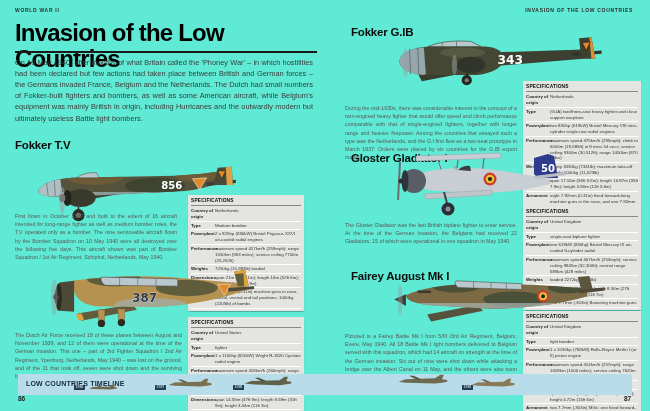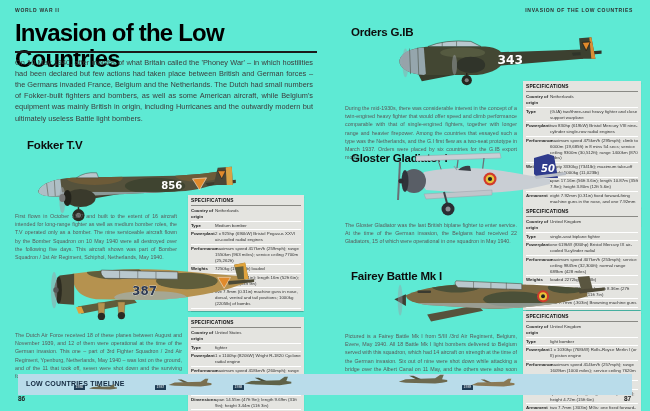--- a/index.html
+++ b/index.html
@@ -36,21 +36,21 @@
 
 <div id="page">
 
   <div class="runhead" style="left:15px;">WORLD WAR II</div>
   <div class="runhead" style="right:17px;">INVASION OF THE LOW COUNTRIES</div>
 
   <div id="page-title">Invasion of the Low Countries</div>
   <div id="title-rule"></div>
   <p id="intro" style="margin:0;">On 10 May 1940, after months of what Britain called the 'Phoney War' – in which hostilities had been declared but few actions had taken place between British and German forces – the Germans invaded France, Belgium and the Netherlands. The Dutch had small numbers of Fokker-built fighters and bombers, as well as some American aircraft, while Belgium's equipment was mainly British in origin, including Hurricanes and the outwardly modern but ultimately useless Battle light bombers.</p>
 
-  <div class="heading" style="left:15px;top:139px;margin-left:12px;">Fokker T.V</div>
+  <div class="heading" style="left:15px;top:139px;">Fokker T.V</div>
   <div class="figure" style="left:24px;top:164px;width:232px;height:66px;">
     <svg viewBox="0 0 230 64">
       <defs>
           <clipPath id="tvc">
             <path d="M14,27 C16,19 30,14 48,13 L150,11 C170,10 186,8 197,6 L203,5 L205,12 C196,18 180,24 160,26 L60,31 C36,32 18,33 14,27 Z"></path>
           </clipPath>
         </defs>
       <path d="M95,20 L40,30 L44,38 L100,28 Z" fill="#433f2f"></path>
       <path d="M14,27 C16,19 30,14 48,13 L150,11 C170,10 186,8 197,6 L203,5 L205,12 C196,18 180,24 160,26 L60,31 C36,32 18,33 14,27 Z" fill="#55523c"></path>
       <g clip-path="url(#tvc)">
@@ -106,21 +106,21 @@
           <span class="spec-label">Dimensions</span>
           <span class="spec-value">span 21m (68ft 11in); length 16m (52ft 6in); height 4.2m (13ft 9in)</span>
         </div>
         <div class="spec-row">
           <span class="spec-label">Armament</span>
           <span class="spec-value">five 7.9mm (0.31in) machine guns in nose, dorsal, ventral and tail positions; 1000kg (2205lb) of bombs</span>
         </div>
       </div>
   </div>
 
-  <div class="figure" style="left:28px;top:261px;width:245px;height:60px;">
+  <div class="figure" style="left:28px;top:268px;width:245px;height:60px;">
     <svg viewBox="0 0 240 66">
       <defs>
           <clipPath id="dgc">
             <path d="M34,14 C70,9 110,8 140,10 L200,15 L224,17 L225,24 C200,34 160,42 120,43 L60,42 C44,40 34,32 34,14 Z"></path>
           </clipPath>
         </defs>
       <path d="M100,40 L40,50 L44,58 L105,46 Z" fill="#5f5d3b"></path>
       <path d="M44,50 L38,51 L41,58 L47,57 Z" fill="#e0a33c"></path>
       <path d="M34,14 C70,9 110,8 140,10 L200,15 L224,17 L225,24 C200,34 160,42 120,43 L60,42 C44,40 34,32 34,14 Z" fill="#b5924f"></path>
       <g clip-path="url(#dgc)">
@@ -173,21 +173,21 @@
           <span class="spec-value">2900kg (6393lb)</span>
         </div>
         <div class="spec-row">
           <span class="spec-label">Dimensions</span>
           <span class="spec-value">span 14.55m (47ft 9in); length 9.69m (31ft 9in); height 3.44m (11ft 3in)</span>
         </div>
         <div class="spec-row"></div>
       </div>
   </div>
 
-  <div class="heading" style="left:351px;top:26px;">Orders G.IB</div>
+  <div class="heading" style="left:351px;top:26px;">Fokker G.IB</div>
   <div class="figure" style="left:383px;top:36px;width:240px;height:68px;">
     <svg viewBox="0 0 235 66">
       <path d="M95,24 L34,36 L38,44 L100,32 Z" fill="#383c2c"></path>
       <path d="M100,16 L196,13 L196,22 L100,30 Z" fill="#3c4030"></path>
       <path d="M16,24 C18,15 30,11 46,10 L100,10 C112,11 118,15 118,22 C118,30 108,36 92,38 L40,38 C26,37 16,32 16,24 Z" fill="#434733"></path>
       <ellipse cx="78" cy="16" rx="22" ry="5" fill="#555a40"></ellipse>
       <path d="M16,24 C18,15 28,12 40,11 L42,37 L40,38 C26,37 16,32 16,24 Z" fill="#9fb0ba" opacity=".9"></path>
       <line x1="26" y1="12" x2="27" y2="37" stroke="#3a3f31" stroke-width=".5"></line>
       <line x1="34" y1="11" x2="35" y2="37" stroke="#3a3f31" stroke-width=".5"></line>
       <path d="M44,10 Q60,3 86,5 L96,10 Z" fill="#b9c8ce" stroke="#3a3f31" stroke-width=".6"></path>
@@ -235,21 +235,21 @@
           <span class="spec-value">span 17.16m (56ft 3.6in); length 10.87m (35ft 7.9in); height 3.80m (12ft 5.6in)</span>
         </div>
         <div class="spec-row">
           <span class="spec-label">Armament</span>
           <span class="spec-value">eight 7.92mm (0.31in) fixed forward-firing machine guns in the nose, and one 7.92mm (0.31in) trainable rearward-firing machine gun in the nacelle tailcone; plus an external bomb load of 400kg (882lb)</span>
         </div>
       </div>
   </div>
 
   <div class="heading" style="left:351px;top:152px;">Gloster Gladiator I</div>
-  <div class="figure" style="left:388px;top:148px;width:185px;height:72px;font-style:italic;">
+  <div class="figure" style="left:388px;top:148px;width:185px;height:72px;">
     <svg viewBox="0 0 185 72">
       <path d="M28,8 L112,5 L113,10 L28,13 Z" fill="#c9ced4" stroke="#9aa0a8" stroke-width=".5"></path>
       <line x1="70" y1="12" x2="66" y2="44" stroke="#6b6f75" stroke-width="1.2"></line>
       <line x1="96" y1="10" x2="92" y2="42" stroke="#6b6f75" stroke-width="1.2"></line>
       <line x1="50" y1="12" x2="54" y2="24" stroke="#6b6f75" stroke-width="1"></line>
       <path d="M36,24 C60,19 90,19 115,23 L150,29 L162,31 L162,36 C140,42 110,46 80,45 L38,42 C33,36 33,30 36,24 Z" fill="#c9ced4"></path>
       <path d="M146,10 L160,6 L166,8 L170,30 L150,30 L146,26 Z" fill="#2f3b8c"></path>
       <path d="M146,28 L178,24 L178,27 L148,31 Z" fill="#b9bec6"></path>
       <path d="M70,22 q6,-5 12,-4 l1,5 Z" fill="#3a3f45"></path>
       <line x1="69" y1="22" x2="66" y2="18" stroke="#8fa0aa" stroke-width="1.2"></line>
@@ -295,21 +295,21 @@
           <span class="spec-label">Dimensions</span>
           <span class="spec-value">span 9.83m (32ft 3in); length 8.36m (27ft 5in); height 3.53m (11ft 7in)</span>
         </div>
         <div class="spec-row">
           <span class="spec-label">Armament</span>
           <span class="spec-value">four 7.7mm (.303in) Browning machine guns</span>
         </div>
       </div>
   </div>
 
-  <div class="heading" style="left:351px;top:270px;">Fairey Battle Mk I</div>
+  <div class="heading" style="left:351px;top:270px;">Fairey August Mk I</div>
   <div class="figure" style="left:383px;top:276px;width:238px;height:56px;">
     <svg viewBox="0 0 235 58">
       <defs>
           <clipPath id="fbc">
             <path d="M18,20 C34,12 62,8 96,8 L150,9 L205,13 L206,21 C180,29 140,34 104,34 L40,30 C26,28 18,25 18,20 Z"></path>
           </clipPath>
         </defs>
       <path d="M92,30 L40,40 L44,47 L98,36 Z" fill="#57523c"></path>
       <path d="M18,20 C34,12 62,8 96,8 L150,9 L205,13 L206,21 C180,29 140,34 104,34 L40,30 C26,28 18,25 18,20 Z" fill="#7b6a43"></path>
       <g clip-path="url(#fbc)">

